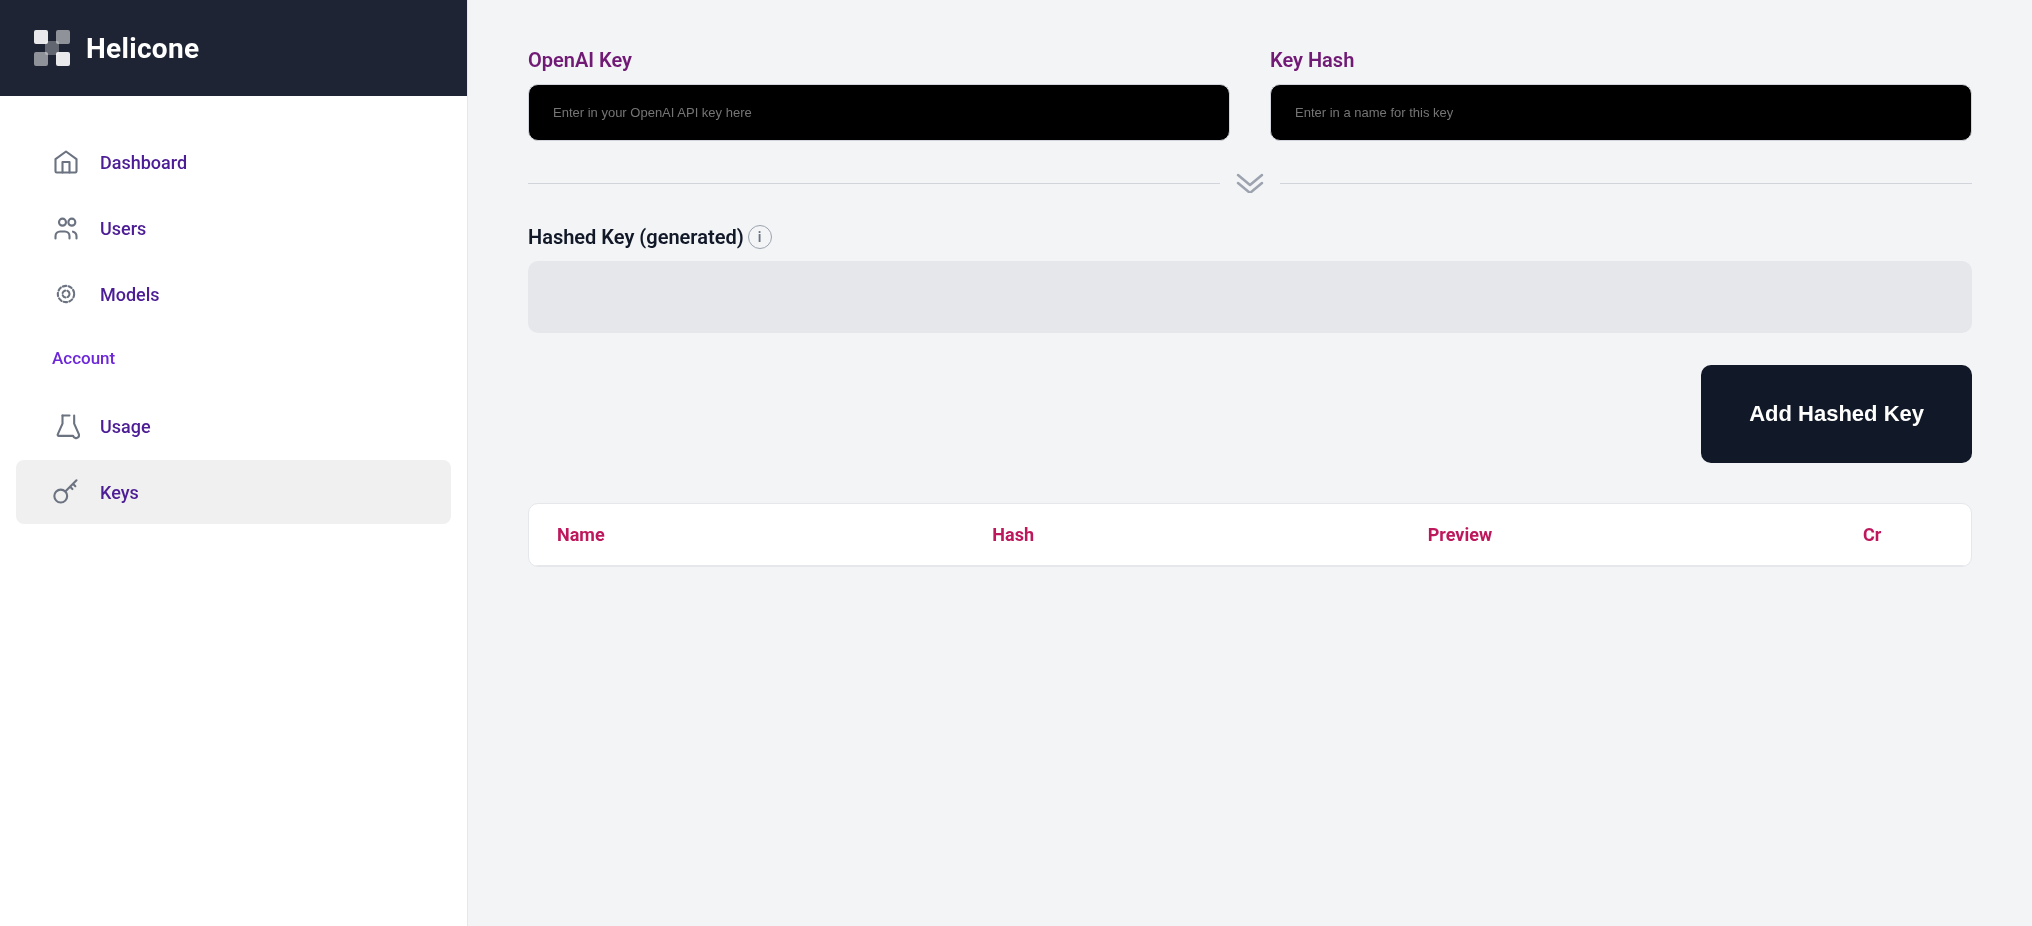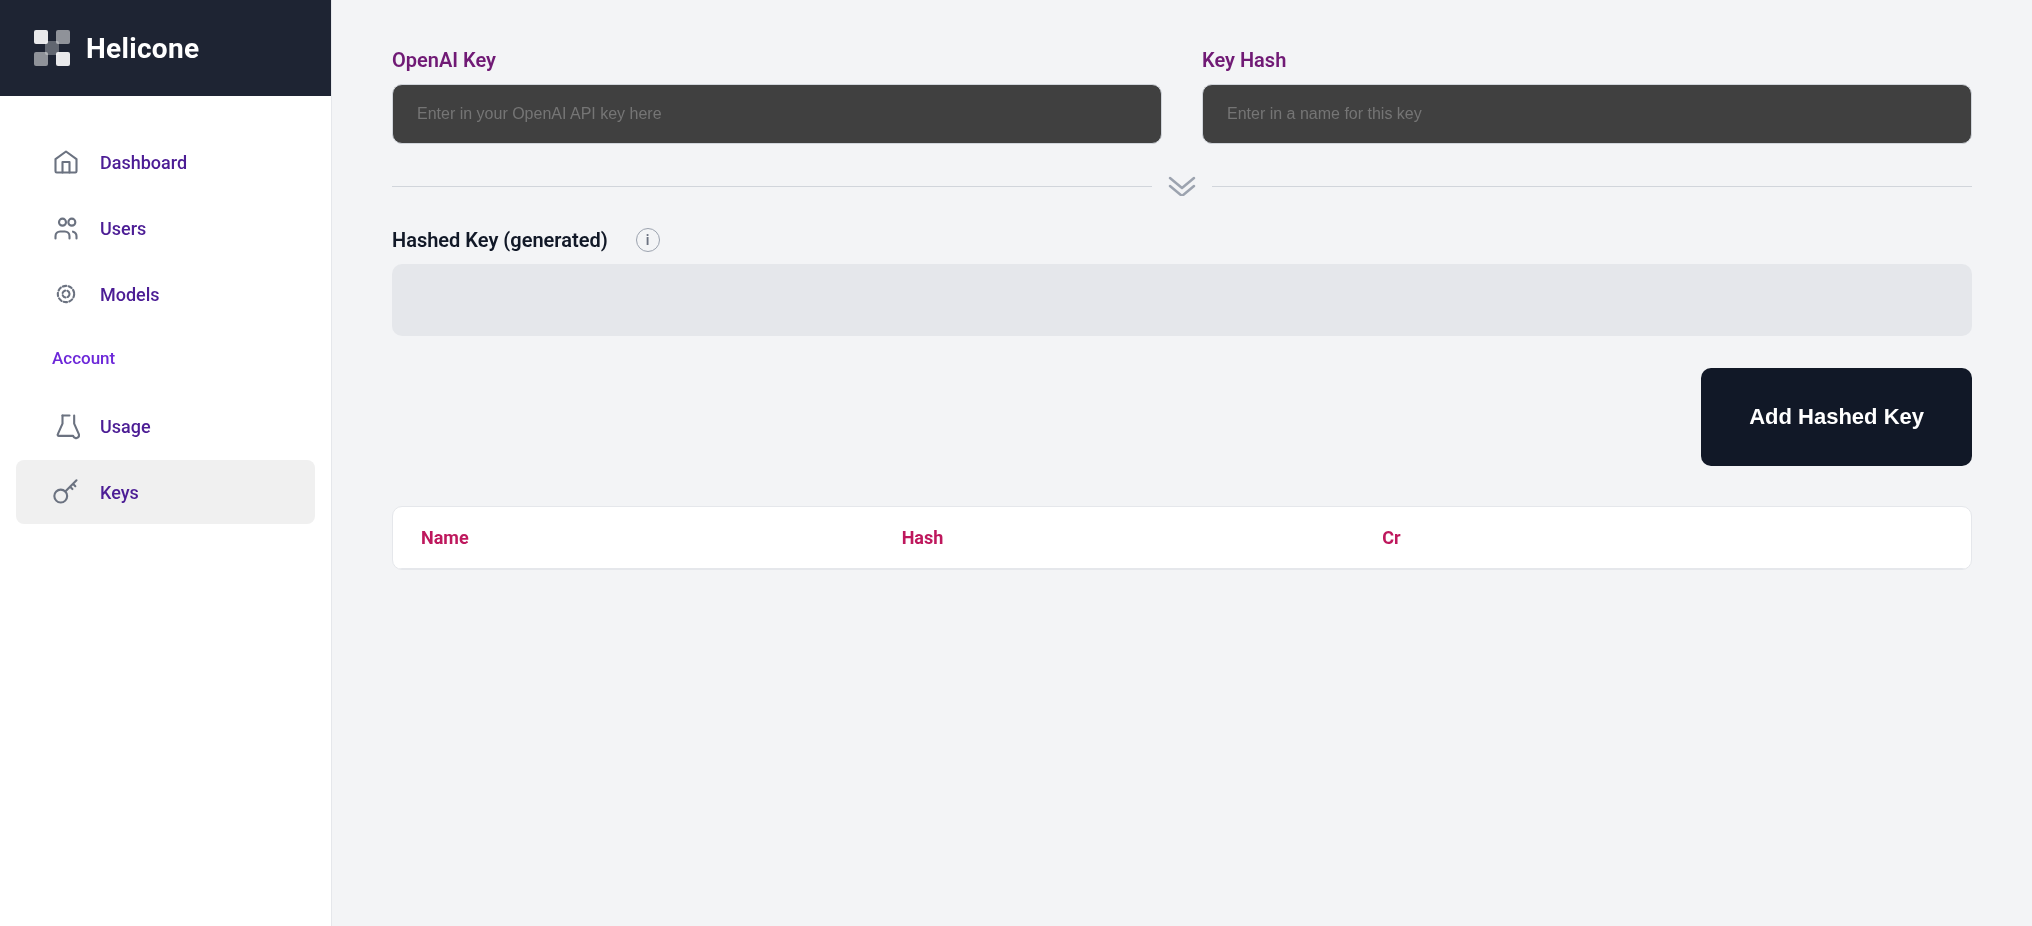--- a/index.html
+++ b/index.html
@@ -12,21 +12,21 @@
       font-family: -apple-system, BlinkMacSystemFont, 'Segoe UI', Roboto, sans-serif;
       display: flex;
       height: 926px;
       width: 2032px;
       background: #f3f4f6;
       overflow: hidden;
     }
 
     
     .sidebar {
-      width: 332px;
+      width: 468px;
       background: #ffffff;
       border-right: 1px solid #e5e7eb;
       display: flex;
       flex-direction: column;
       flex-shrink: 0;
     }
 
     .sidebar-logo {
       background: #1e2433;
       padding: 28px 32px;
@@ -122,23 +122,23 @@
       font-size: 20px;
       font-weight: 600;
       color: #701a75;
     }
 
     .form-input {
       width: 100%;
       padding: 20px 24px;
       border: 1.5px solid #d1d5db;
       border-radius: 10px;
-      font-size: 16px;
+      font-size: 13px;
       color: #9ca3af;
-      background: #404040;
+      background: #000000;
       outline: none;
     }
 
     .divider-section {
       display: flex;
       align-items: center;
       justify-content: center;
       margin: 8px 0 32px;
       position: relative;
     }
@@ -159,21 +159,21 @@
       gap: 2px;
     }
 
     .hashed-key-section {
       margin-bottom: 32px;
     }
 
     .hashed-key-label-row {
       display: flex;
       align-items: center;
-      gap: 28px;
+      gap: 4px;
       margin-bottom: 12px;
     }
 
     .hashed-key-label {
       font-size: 20px;
       font-weight: 600;
       color: #111827;
     }
 
     .info-icon {
@@ -342,18 +342,19 @@
     </div>
 
     <div class="button-row">
       <button class="add-hashed-key-btn">Add Hashed Key</button>
     </div>
 
     <div class="table-container">
       <div class="table-header">
         <div class="table-header-cell">Name</div>
         <div class="table-header-cell">Hash</div>
+        <div class="table-header-cell">Preview</div>
         <div class="table-header-cell">Cr</div>
       </div>
     </div>
 
   </div>
 </main>
 
 </body></html>

